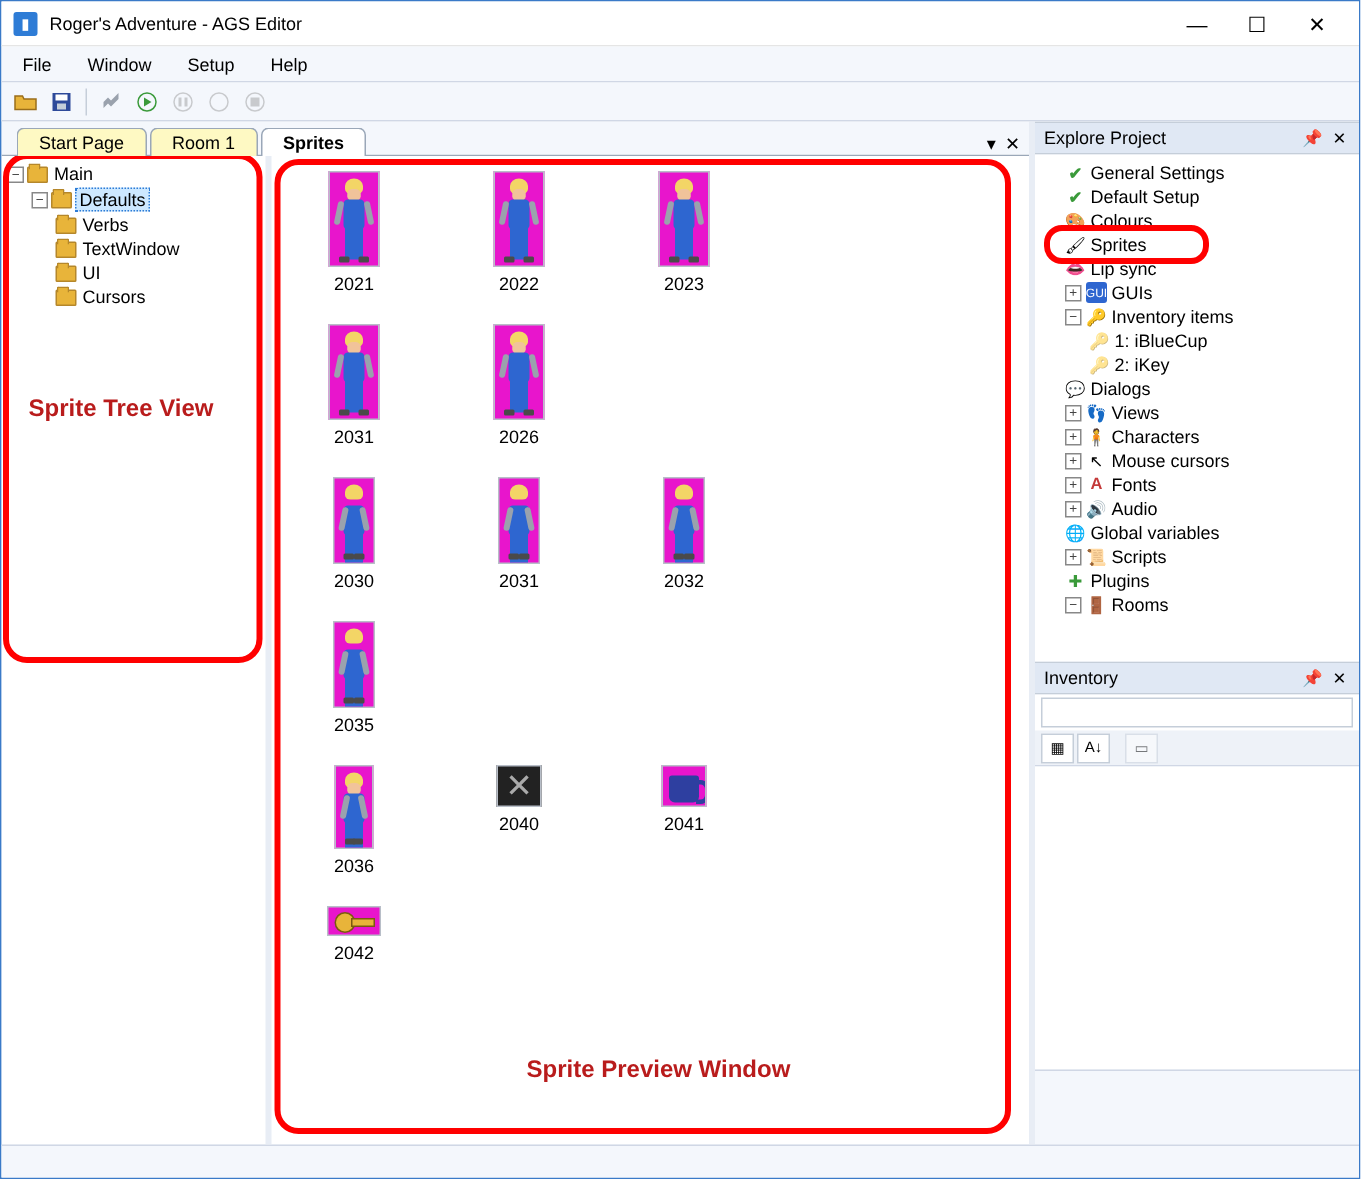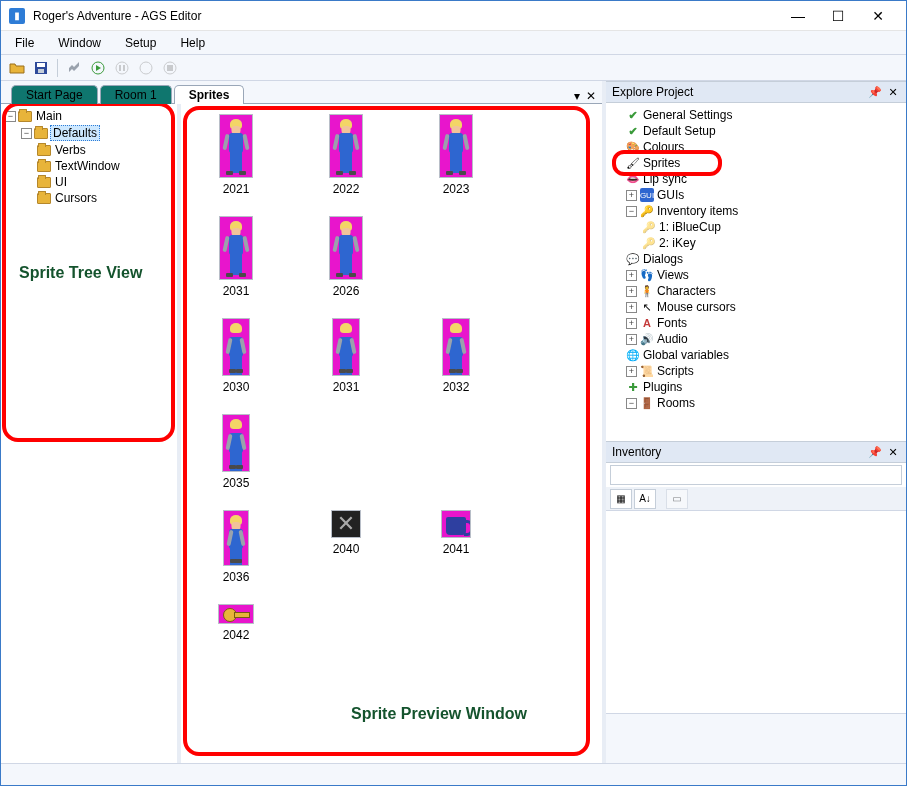--- a/index.html
+++ b/index.html
@@ -10,21 +10,21 @@
 .titlebar .title { flex: 1; }
 .win-btn { width: 40px; height: 28px; display: inline-flex; align-items: center; justify-content: center; font-size: 14px; }
 .menubar { height: 24px; display: flex; align-items: center; padding: 0 8px; gap: 12px; background: #f4f7fc; border-bottom: 1px solid #d0d7e5; }
 .menubar span { padding: 2px 6px; }
 .toolbar { height: 26px; display: flex; align-items: center; padding: 0 6px; gap: 4px; background: #f4f7fc; border-bottom: 1px solid #d0d7e5; }
 .tool-btn { width: 20px; height: 20px; display: inline-flex; align-items: center; justify-content: center; border-radius: 2px; }
 .tool-sep { width: 1px; height: 18px; background: #c5ced9; margin: 0 2px; }
 .main-area { flex: 1; display: flex; overflow: hidden; }
 .doc-area { flex: 1; display: flex; flex-direction: column; border-right: 4px solid #e8edf5; }
 .doc-tabs { height: 22px; display: flex; align-items: flex-end; background: #f4f7fc; padding-left: 10px; position: relative; }
-.doc-tab { padding: 2px 14px; border: 1px solid #9aa7b8; border-bottom: none; border-radius: 5px 5px 0 0; background: #0f766e; margin-right: 2px; position: relative; top: 1px; }
+.doc-tab { padding: 2px 14px; border: 1px solid #9aa7b8; border-bottom: none; border-radius: 5px 5px 0 0; background: #fef9c3; margin-right: 2px; position: relative; top: 1px; }
 .doc-tab.active { background: #fff; font-weight: bold; z-index: 2; }
 .doc-tabs .tab-ctrl { margin-left: auto; margin-right: 6px; display: flex; gap: 6px; align-items: center; }
 .doc-body { flex: 1; display: flex; border-top: 1px solid #9aa7b8; overflow: hidden; background: #fff; }
 .tree-pane { width: 180px; border-right: 4px solid #e8edf5; position: relative; padding: 4px 2px; }
 .tree-node { display: flex; align-items: center; padding: 1px 2px; gap: 2px; white-space: nowrap; }
 .tree-node.selected > .lbl { background: #cde8ff; border: 1px dotted #2e7cd6; padding: 0 2px; }
 .tree-node .lbl { padding: 0 2px; }
 .tree-children { padding-left: 16px; }
 .expander { width: 11px; height: 11px; border: 1px solid #888; display: inline-flex; align-items: center; justify-content: center; font-size: 9px; line-height: 1; background: #fff; color: #444; }
 .folder-icon { width: 14px; height: 11px; background: #e8b43a; border: 1px solid #b5872b; border-radius: 1px; display: inline-block; position: relative; }
@@ -32,37 +32,37 @@
 .sprite-grid { flex: 1; overflow: auto; padding: 10px; position: relative; }
 .sprite-row { display: flex; gap: 60px; margin-bottom: 20px; padding-left: 20px; }
 .sprite-item { display: flex; flex-direction: column; align-items: center; width: 50px; }
 .sprite-thumb { background: #e815cc; border: 1px solid #b8bec8; display: flex; align-items: center; justify-content: center; position: relative; overflow: hidden; }
 .char-walk { width: 34px; height: 64px; }
 .char-back { width: 28px; height: 58px; }
 .char-front { width: 26px; height: 56px; }
 .sprite-thumb.small { width: 30px; height: 28px; }
 .sprite-thumb.dark { background: #222; }
 .sp-label { margin-top: 4px; font-size: 12px; }
-.right-panels { width: 300px; display: flex; flex-direction: column; background: #f4f7fc; }
+.right-panels { width: 216px; display: flex; flex-direction: column; background: #f4f7fc; }
 .panel-header { height: 22px; background: #e0e8f4; border-top: 1px solid #c5ced9; border-bottom: 1px solid #c5ced9; display: flex; align-items: center; padding: 0 6px; }
 .panel-header .spacer { flex: 1; }
 .panel-header .pin, .panel-header .close { width: 14px; height: 14px; display: inline-flex; align-items: center; justify-content: center; font-size: 11px; margin-left: 4px; }
 .explore-body { flex: 1; overflow-y: scroll; background: #fff; padding: 4px 2px; position: relative; }
 .exp-node { display: flex; align-items: center; padding: 1px 2px; gap: 3px; white-space: nowrap; }
 .exp-children { padding-left: 16px; }
 .exp-icon { width: 14px; height: 14px; display: inline-flex; align-items: center; justify-content: center; font-size: 11px; }
 .props-body { height: 300px; background: #fff; display: flex; flex-direction: column; }
 .props-toolbar { height: 24px; background: #eef2f8; border-bottom: 1px solid #d0d7e5; display: flex; align-items: center; padding: 0 4px; gap: 2px; }
 .prop-btn { width: 22px; height: 20px; border: 1px solid #c5ced9; background: #fff; display: inline-flex; align-items: center; justify-content: center; font-size: 10px; }
 .props-grid { flex: 1; background: #fff; }
 .props-desc { height: 50px; border-top: 1px solid #d0d7e5; background: #f4f7fc; }
 .statusbar { height: 22px; background: #f4f7fc; border-top: 1px solid #d0d7e5; }
 
 .anno { position: absolute; border: 4px solid #ff0000; border-radius: 16px; pointer-events: none; }
-.anno-label { position: absolute; color: #14532d; font-weight: bold; font-size: 16px; pointer-events: none; }
+.anno-label { position: absolute; color: #b91c1c; font-weight: bold; font-size: 16px; pointer-events: none; }
 
 .doll { position: relative; width: 100%; height: 100%; }
 .doll .hair { position: absolute; top: 4px; left: 50%; transform: translateX(-50%); width: 12px; height: 10px; background: #f3d566; border-radius: 50% 50% 30% 30%; }
 .doll .face { position: absolute; top: 11px; left: 50%; transform: translateX(-50%); width: 9px; height: 8px; background: #f1c39a; border-radius: 40%; }
 .doll .torso { position: absolute; top: 18px; left: 50%; transform: translateX(-50%); width: 14px; height: 20px; background: #2e66d0; border-radius: 3px; }
 .doll .arm { position: absolute; top: 19px; width: 4px; height: 16px; background: #9aa2ad; border-radius: 2px; }
 .doll .arm.l { left: 4px; transform: rotate(12deg); }
 .doll .arm.r { right: 4px; transform: rotate(-12deg); }
 .doll .legs { position: absolute; top: 36px; left: 50%; transform: translateX(-50%); width: 12px; height: 22px; background: #2e66d0; }
 .doll .foot { position: absolute; bottom: 2px; width: 7px; height: 4px; background: #4a4a4a; border-radius: 1px; }

